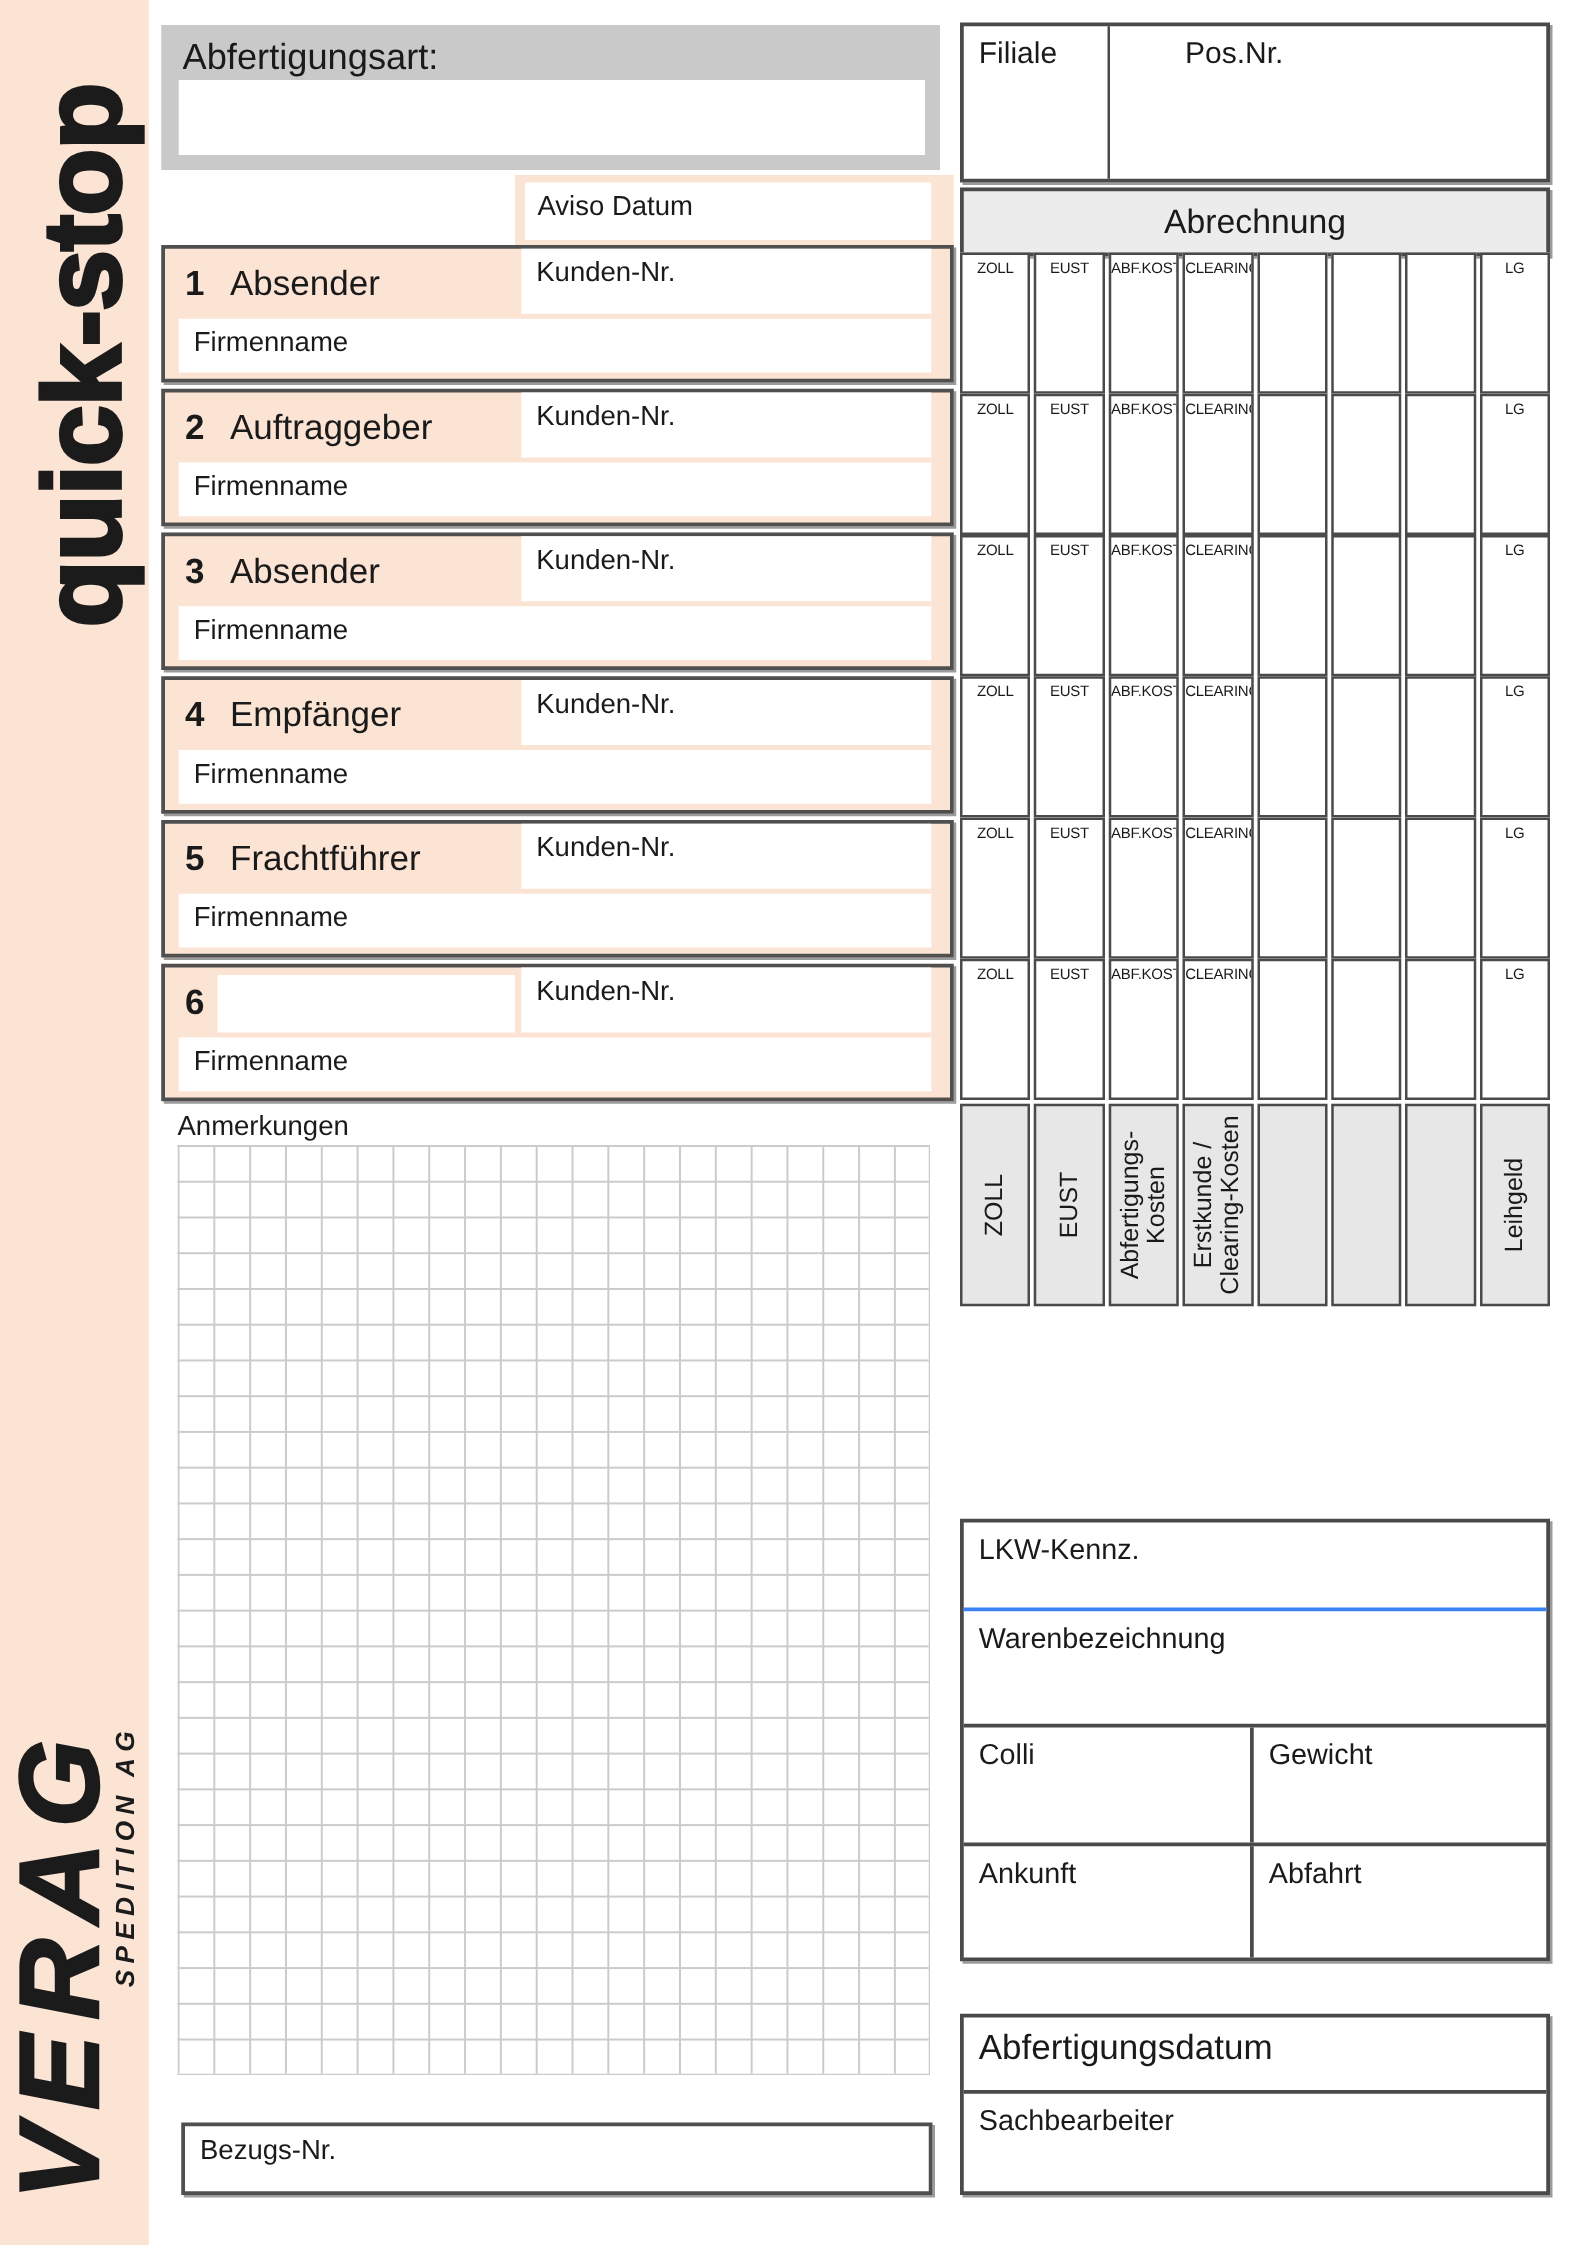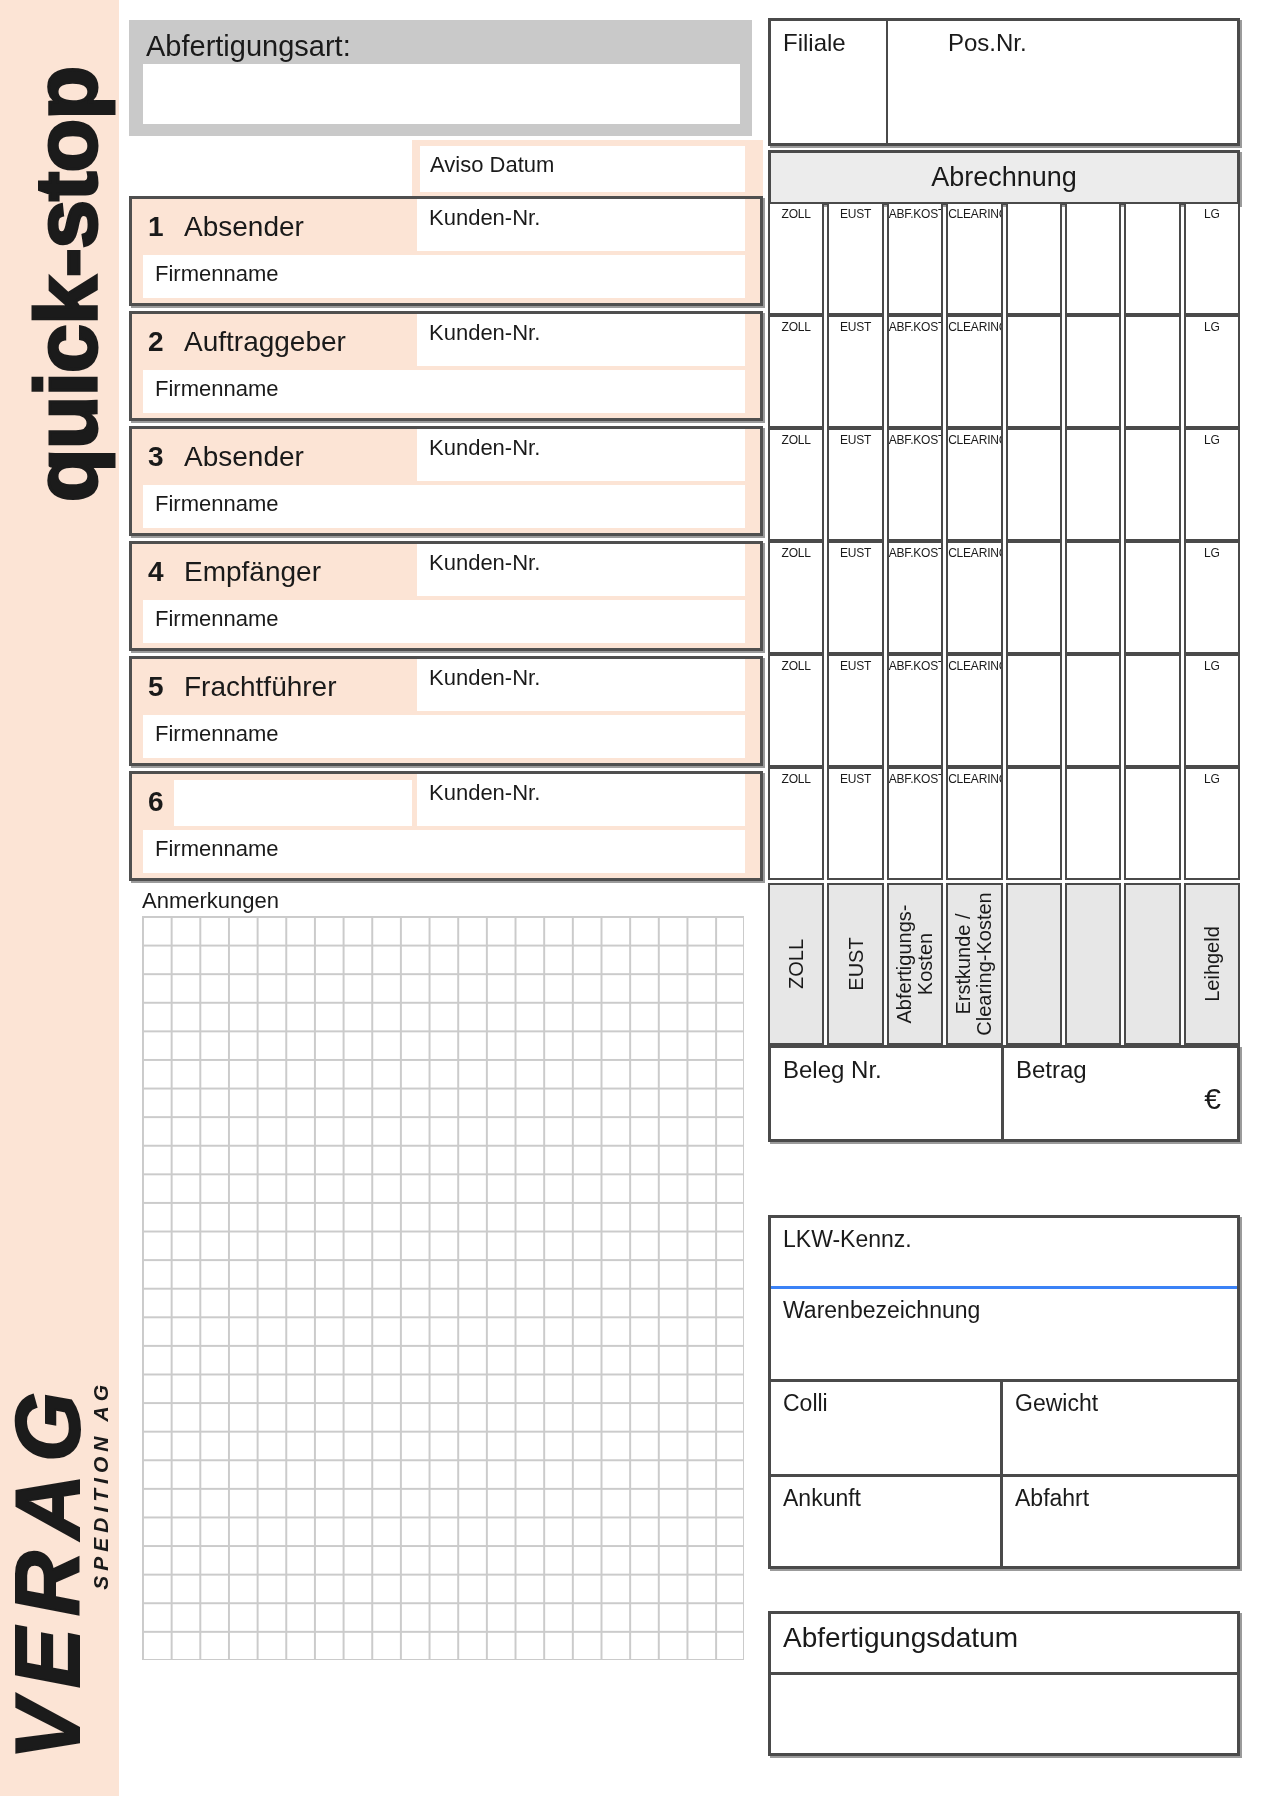--- a/index.html
+++ b/index.html
@@ -297,44 +297,37 @@
         </div>
       </div>
       <div class="rot-cell">
         <div class="rot-label">
           <span>Leihgeld</span>
           <span></span>
         </div>
       </div>
     </div>
 
-  <div class="beleg-row">
-    <div class="beleg-cell">
-      <span>Beleg Nr.</span>
-    </div>
-    <div class="beleg-cell betrag-cell">
-      <span>Betrag</span>
-      <span class="euro-sign">€</span>
-    </div>
-  </div>
 
   <div class="anm-label">Anmerkungen</div>
   <div class="anm-grid"></div>
 
   <div class="lkw-box">
     <div class="lkw-s lkw-s1">LKW-Kennz.</div>
     <div class="lkw-s lkw-s2">Warenbezeichnung</div>
     <div class="lkw-row">
       <div class="lkw-cl">Colli</div>
       <div class="lkw-cr">Gewicht</div>
     </div>
     <div class="lkw-row">
       <div class="lkw-cl">Ankunft</div>
       <div class="lkw-cr">Abfahrt</div>
     </div>
   </div>
 
   <div class="proc-box">
     <div class="proc-s1">Abfertigungsdatum</div>
-  </div>
-
+    <div class="proc-s2">Sachbearbeiter</div>
+  </div>
+
+  <div class="bezug-box">Bezugs-Nr.</div>
 
 </div>
 
 </body></html>

